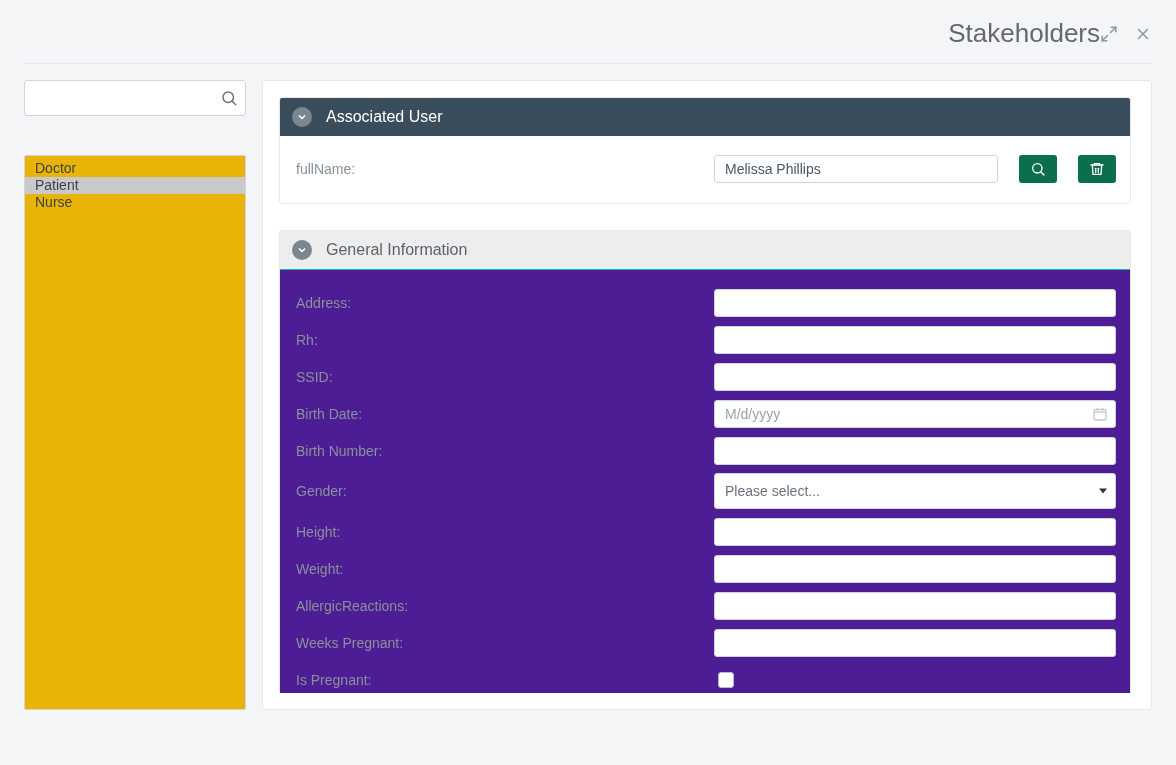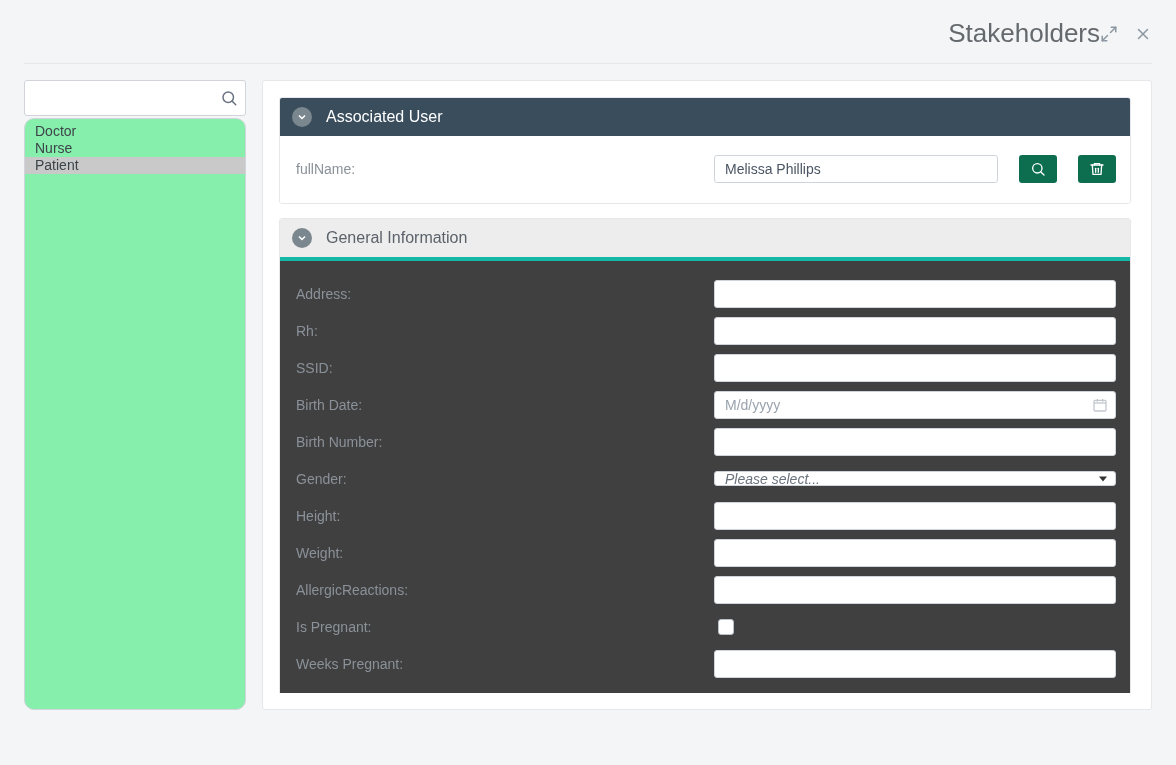--- a/index.html
+++ b/index.html
@@ -75,25 +75,26 @@
     outline: none;
   }
   .search-icon {
     position: absolute;
     right: 8px; top: 50%; transform: translateY(-50%);
     width: 18px; height: 18px;
     color: #6b7280;
   }
   .tree {
     flex: 1;
-    background: #86efac;
+    background: #eab308;
     border: 1px solid #d1d5db;
-    border-radius: 10px;
+    border-radius: 2px;
     padding: 4px 0;
     overflow: auto;
+    margin-top: 37px;
   }
   .tree-item {
     padding: 0px 10px;
     font-size: 14px;
     line-height: 17px;
     color: #3c4449;
     cursor: pointer;
     user-select: none;
   }
   .tree-item.selected {
@@ -116,21 +117,21 @@
     padding-right: 12px;
   }
   
   .main-scroll::-webkit-scrollbar { width: 10px; }
   .main-scroll::-webkit-scrollbar-thumb { background: #c7ccd1; border-radius: 5px; }
   .main-scroll::-webkit-scrollbar-track { background: transparent; }
 
   .section {
     border: 1px solid #e5e7eb;
     border-radius: 3px;
-    margin-bottom: 14px;
+    margin-bottom: 26px;
     overflow: hidden;
   }
   .section-header {
     display: flex;
     align-items: center;
     gap: 14px;
     padding: 6px 12px;
     font-size: 16px;
     font-weight: 400;
     color: #fff;
@@ -150,22 +151,22 @@
     color: #fff;
     flex: 0 0 20px;
   }
   .chev-circle svg { width: 12px; height: 12px; stroke: currentColor; fill: none; }
 
   .section-body {
     background: #fff;
     padding: 14px 14px 16px 14px;
   }
   .section-body.grey {
-    background: #404040;
-    border-top: 4px solid #14b8a6;
+    background: #4c1d95;
+    border-top: 1px solid #14b8a6;
   }
   .form-row {
     display: flex;
     align-items: center;
     padding: 4px 0;
     min-height: 37px;
   }
   .form-row .lbl {
     width: 420px;
     color: #8a9199;
@@ -185,32 +186,31 @@
     border-radius: 3px;
     background: #fff;
     padding: 0 10px;
     font-size: 14px;
     color: #4b5563;
     outline: none;
   }
   .txt::placeholder { color: #9aa3ad; }
   .sel {
     flex: 1;
-    height: 15px;
+    height: 36px;
     border: 1px solid #cfd4da;
     border-radius: 3px;
     background: #fff;
     padding: 0 26px 0 10px;
     font-size: 14px;
     color: #6a737d;
     position: relative;
     display: flex;
     align-items: center;
     cursor: pointer;
-    font-style: italic;
   }
   .sel .caret {
     position: absolute; right: 8px; top: 50%; transform: translateY(-50%);
     border-left: 4px solid transparent;
     border-right: 4px solid transparent;
     border-top: 5px solid #333;
   }
   .date-wrap {
     flex: 1;
     position: relative;
@@ -273,22 +273,22 @@
         <input class="search-input" type="text" value="" style="">
         <span class="search-icon">
           <svg viewBox="0 0 24 24" fill="none" stroke="currentColor" stroke-width="2" stroke-linecap="round">
             <circle cx="11" cy="11" r="7"></circle>
               <path d="M21 21l-5-5"></path>
           </svg>
         </span>
       </div>
       <div class="tree">
         <div class="tree-item">Doctor</div>
+        <div class="tree-item selected">Patient</div>
         <div class="tree-item">Nurse</div>
-        <div class="tree-item selected">Patient</div>
       </div>
     </div>
 
     <div class="main">
       <div class="main-scroll">
 
         <div class="section">
           <div class="section-header">
             <span class="chev-circle">
               <svg viewBox="0 0 24 24" stroke-width="3">
@@ -403,30 +403,30 @@
             </div>
 
             <div class="form-row">
               <div class="lbl">AllergicReactions:</div>
               <div class="ctrl">
                   <input class="txt" type="text" value="" style="">
                 </div>
             </div>
 
             <div class="form-row">
+              <div class="lbl">Weeks Pregnant:</div>
+              <div class="ctrl">
+                  <input class="txt" type="text" value="" style="">
+                </div>
+            </div>
+
+            <div class="form-row">
               <div class="lbl">Is Pregnant:</div>
               <div class="ctrl">
                   <span class="chk"></span>
-                </div>
-            </div>
-
-            <div class="form-row">
-              <div class="lbl">Weeks Pregnant:</div>
-              <div class="ctrl">
-                  <input class="txt" type="text" value="" style="">
                 </div>
             </div>
 
             <div class="form-row">
               <div class="lbl">Birth Type Selected:</div>
               <div class="ctrl">
                   <span class="chk"></span>
                 </div>
             </div>
 

